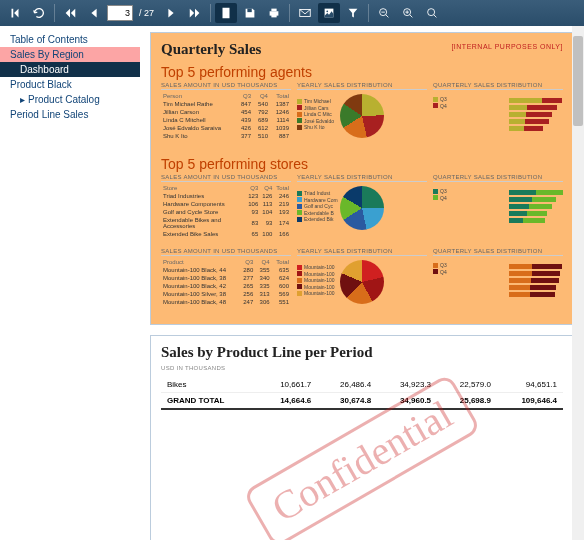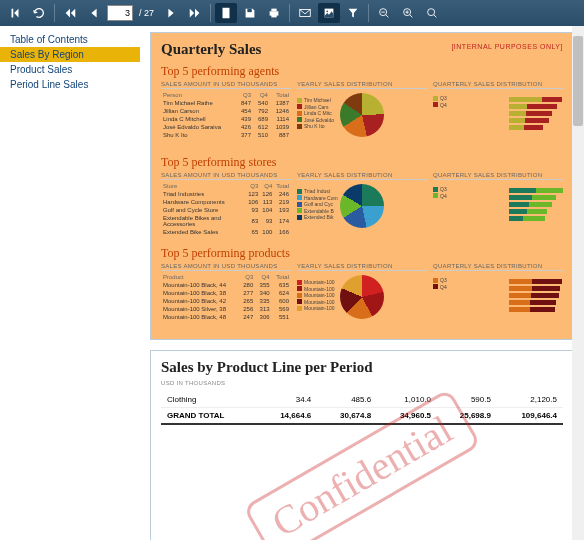--- a/index.html
+++ b/index.html
@@ -7,32 +7,32 @@
 .toolbar{height:26px;background:linear-gradient(#3a5d7a,#2a4d6a);display:flex;align-items:center;padding:0 4px;gap:2px}
 .tb{width:22px;height:20px;display:flex;align-items:center;justify-content:center;color:#fff;cursor:pointer;border-radius:2px}
 .tb.on{background:#113049}
 .pginput{width:26px;height:16px;font-size:9px;text-align:right;padding:0 2px;background:#fff;border:1px solid #888}
 .pgtotal{color:#fff;font-size:9px;margin:0 4px}
 .sep{width:1px;height:18px;background:rgba(255,255,255,.25);margin:0 2px}
 .main{display:flex;height:514px}
 .sidebar{width:140px;padding:6px 0;font-size:10px}
 .toc-item{padding:2px 10px;cursor:pointer;color:#114477}
 .toc-item.lvl2{padding-left:20px}
-.toc-item.sel{background:#eab308}
+.toc-item.sel{background:#fca5a5}
 .toc-item.hi{background:#113049;color:#fff}
 .toc-item .caret{display:inline-block;width:8px}
 .viewer{flex:1;overflow:auto;padding:6px 10px;background:#fff;position:relative}
 .scrollbar{position:absolute;right:0;top:26px;width:12px;height:514px;background:#f0f0f0}
 .thumb{position:absolute;left:1px;width:10px;background:#c0c0c0;border-radius:2px}
 .page{border:1px solid #bcd;background:#fff;margin-bottom:10px;padding:8px 10px;position:relative}
 .page.dash{background:#fdba74}
 h1.t{font-size:15px;font-weight:bold;font-family:Georgia,serif;color:#222}
 .stamp{position:absolute;right:10px;top:10px;font-size:7px;color:#c02020;letter-spacing:.5px}
 .section{margin-top:6px}
-.stitle{font-size:12px;color:#c04000;font-family:Liberation Serif, serif;margin-bottom:2px}
+.stitle{font-size:14px;color:#c04000;font-family:Liberation Sans, sans-serif;margin-bottom:2px}
 .cols{display:flex;gap:6px}
 .col{flex:1}
 .subhdr{font-size:6px;color:#666;text-transform:uppercase;letter-spacing:.3px;border-bottom:1px solid #ccc;padding-bottom:1px;margin-bottom:2px}
 table.mini{font-size:6px;width:100%;border-collapse:collapse}
 table.mini th{text-align:left;color:#666;font-weight:normal;padding:1px 2px}
 table.mini td{padding:1px 2px;color:#333}
 table.mini td.n{text-align:right}
 .chartbox{position:relative;height:56px}
 .pie{width:44px;height:44px;border-radius:50%;margin:4px auto}
 .legend{position:absolute;left:0;top:4px;font-size:5px;color:#444;line-height:1.3}
@@ -145,21 +145,23 @@
         <circle cx="7" cy="7" r="4" fill="none" stroke="#fff"></circle>
         <path stroke="#fff" d="M10 10l3 3"></path>
       </svg>
     </div>
 </div>
 
 <div class="main">
   <div class="sidebar" id="toc">
       <div class="toc-item">Table of Contents</div>
       <div class="toc-item sel">Sales By Region</div>
-      <div class="toc-item">Product Sales</div>
+      <div class="toc-item lvl2 hi">Dashboard</div>
+      <div class="toc-item">Product Black</div>
+      <div class="toc-item lvl2"><span class="caret">▸</span>Product Catalog</div>
       <div class="toc-item">Period Line Sales</div>
     </div>
   <div class="viewer">
 
     <div class="page dash">
       <h1 class="t">Quarterly Sales</h1>
       <div class="stamp">[INTERNAL PURPOSES ONLY]</div>
       <div id="dash-sections">
           <div class="section">
             <div class="stitle">Top 5 performing agents</div>
@@ -339,21 +341,20 @@
                     <div class="bar">
                       <span style="background:#1a7a5a;width:26%"></span>
                       <span style="background:#6ab82a;width:40%"></span>
                     </div>
                   </div>
                 </div>
               </div>
             </div>
           </div>
           <div class="section">
-            <div class="stitle">Top 5 performing products</div>
             <div class="cols">
               <div class="col">
                 <div class="subhdr">SALES AMOUNT IN USD THOUSANDS</div>
                 <table class="mini">
                   <tbody>
                     <tr>
                       <th>Product</th>
                       <th style="text-align:right">Q3</th>
                       <th style="text-align:right">Q4</th>
                       <th style="text-align:right">Total</th>
@@ -439,26 +440,26 @@
           </div>
         </div>
     </div>
 
     <div class="page" style="min-height:230px">
       <h1 class="t">Sales by Product Line per Period</h1>
       <div class="subnote" style="margin-top:4px">USD IN THOUSANDS</div>
       <table class="salestbl" id="salestbl">
           <tbody>
             <tr>
-              <td>Clothing</td>
-              <td>34.4</td>
-              <td>485.6</td>
-              <td>1,010.0</td>
-              <td>590.5</td>
-              <td>2,120.5</td>
+              <td>Bikes</td>
+              <td>10,661.7</td>
+              <td>26,486.4</td>
+              <td>34,923.3</td>
+              <td>22,579.0</td>
+              <td>94,651.1</td>
             </tr>
             <tr class="tot">
               <td>GRAND TOTAL</td>
               <td>14,664.6</td>
               <td>30,674.8</td>
               <td>34,960.5</td>
               <td>25,698.9</td>
               <td>109,646.4</td>
             </tr>
           </tbody>

